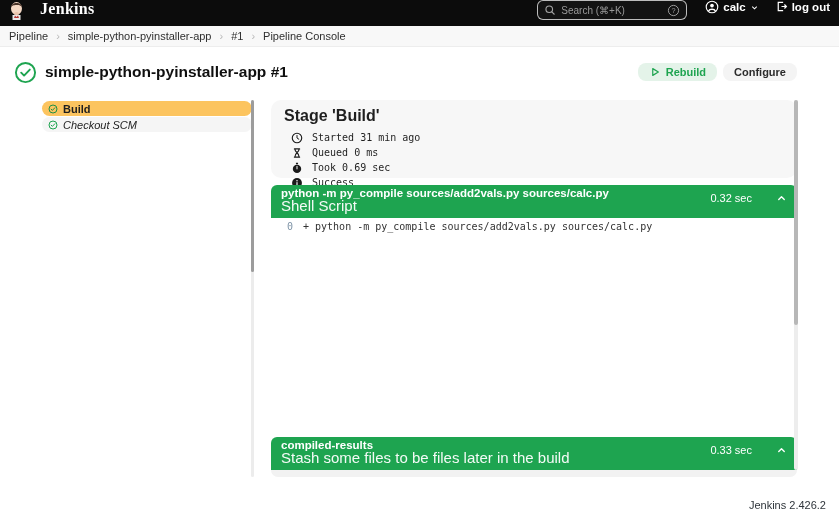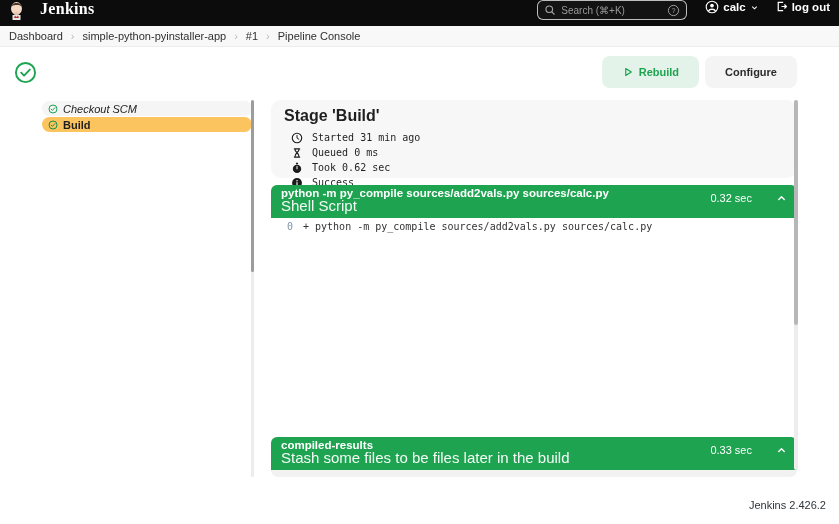--- a/index.html
+++ b/index.html
@@ -24,22 +24,22 @@
   .breadcrumbbar { position:absolute; top:26px; left:0; right:0; height:21px; background:#f8f8f8;
                    border-bottom:1px solid #ededed; display:flex; align-items:center; padding:0 9px;
                    font-size:11px; color:#2f2f2f; }
   .crumb { display:flex; align-items:center; cursor:pointer; }
   .crumb:not(:last-child)::after { content:"›"; color:#b9b9b9; margin:0 8px; font-size:11px; }
 
   
   .titlerow { position:absolute; top:59px; left:14px; right:42px; height:26px; display:flex; align-items:center; gap:8px; }
   .page-title { font-size:15.5px; font-weight:700; color:#0f0f0f; }
   .btns { margin-left:auto; display:flex; gap:6px; }
-  .btn { height:32px; border-radius:8px; background:#f4f4f4; border:none; display:flex; align-items:center;
-         gap:5px; padding:0 20px; font-size:11px; font-weight:700; color:#2b2b2b;
+  .btn { height:18px; border-radius:8px; background:#f4f4f4; border:none; display:flex; align-items:center;
+         gap:5px; padding:0 11px; font-size:11px; font-weight:700; color:#2b2b2b;
          font-family:"Liberation Sans",sans-serif; cursor:pointer; }
   .btn.rebuild { background:#e4f3e9; color:var(--success-green,#1ea450); }
 
   
   .sidebar { position:absolute; left:42px; top:101px; width:210px; display:flex; flex-direction:column; gap:1px; }
   .stage-pill { height:15px; border-radius:8px; background:#f5f5f5; display:flex; align-items:center;
                 gap:5px; padding:0 6px; font-size:11px; color:#1e1e1e; cursor:pointer; }
   .stage-pill.synthetic { font-style:italic; }
   .stage-pill.selected { background:var(--selected-yellow,#fcc45f); font-weight:700; }
   .side-scroll { position:absolute; left:251px; top:100px; width:3px; height:377px; background:#ececec; border-radius:2px; }
@@ -127,67 +127,68 @@
         <svg width="13" height="13" viewBox="0 0 16 16">
             <path d="M10 3 H4 v10 h6" fill="none" stroke="#fff" stroke-width="1.5"></path>
             <path d="M8 8 h6 M11.6 5.6 L14 8 l-2.4 2.4" fill="none" stroke="#fff" stroke-width="1.5"></path>
           </svg>
       </span>
       <span>log out</span>
     </div>
   </div>
 
   <div class="breadcrumbbar">
-    <span class="crumb">Dashboard</span>
+    <span class="crumb">Pipeline</span>
     <span class="crumb">simple-python-pyinstaller-app</span>
     <span class="crumb">#1</span>
     <span class="crumb">Pipeline Console</span>
   </div>
 
   <div class="titlerow">
     <span style="display:flex;">
       <svg width="23" height="23" viewBox="0 0 24 24">
           <circle cx="12" cy="12" r="10" fill="none" stroke="#1ea450" stroke-width="2"></circle>
           <path d="M7.5 12.2 l3 3 l6-6.2" fill="none" stroke="#1ea450" stroke-width="2" stroke-linecap="round" stroke-linejoin="round"></path>
         </svg>
     </span>
+    <span class="page-title">simple-python-pyinstaller-app #1</span>
     <div class="btns">
       <button class="btn rebuild">
         <span style="display:flex;">
           <svg width="12" height="12" viewBox="0 0 16 16">
               <path d="M5 3.5 v9 l7.5-4.5 z" fill="none" stroke="#1ea450" stroke-width="1.6" stroke-linejoin="round"></path>
             </svg>
         </span>
         <span>Rebuild</span>
       </button>
       <button class="btn">
         <span>Configure</span>
       </button>
     </div>
   </div>
 
   <div class="sidebar">
+    <div class="stage-pill selected">
+      <span style="display:flex;">
+        <svg width="10" height="10" viewBox="0 0 16 16">
+            <circle cx="8" cy="8" r="6.4" fill="none" stroke="#1f8f46" stroke-width="1.6"></circle>
+            <path d="M5 8.2 l2 2 l4-4.2" fill="none" stroke="#1f8f46" stroke-width="1.6" stroke-linecap="round" stroke-linejoin="round"></path>
+          </svg>
+      </span>
+      <span>Build</span>
+    </div>
     <div class="stage-pill synthetic">
       <span style="display:flex;">
         <svg width="10" height="10" viewBox="0 0 16 16">
             <circle cx="8" cy="8" r="6.4" fill="none" stroke="#1ea450" stroke-width="1.6"></circle>
             <path d="M5 8.2 l2 2 l4-4.2" fill="none" stroke="#1ea450" stroke-width="1.6" stroke-linecap="round" stroke-linejoin="round"></path>
           </svg>
       </span>
       <span>Checkout SCM</span>
     </div>
-    <div class="stage-pill selected">
-      <span style="display:flex;">
-        <svg width="10" height="10" viewBox="0 0 16 16">
-            <circle cx="8" cy="8" r="6.4" fill="none" stroke="#1f8f46" stroke-width="1.6"></circle>
-            <path d="M5 8.2 l2 2 l4-4.2" fill="none" stroke="#1f8f46" stroke-width="1.6" stroke-linecap="round" stroke-linejoin="round"></path>
-          </svg>
-      </span>
-      <span>Build</span>
-    </div>
   </div>
   <div class="side-scroll">
       <div class="thumb"></div>
     </div>
 
   <div class="main">
 
     <div class="stage-card">
       <div class="stage-heading">Stage 'Build'</div>
       <div class="detail-row">
@@ -208,21 +209,21 @@
         <span>Queued 0 ms</span>
       </div>
       <div class="detail-row">
         <span style="display:flex;">
           <svg width="12" height="12" viewBox="0 0 16 16">
               <rect x="6.6" y="1" width="2.8" height="2" fill="#1a1a1a"></rect>
               <circle cx="8" cy="9.2" r="5.6" fill="#1a1a1a"></circle>
               <path d="M8 9.2 V5.8" stroke="#fff" stroke-width="1.3" stroke-linecap="round"></path>
             </svg>
         </span>
-        <span>Took 0.62 sec</span>
+        <span>Took 0.69 sec</span>
       </div>
       <div class="detail-row">
         <span style="display:flex;">
           <svg width="12" height="12" viewBox="0 0 16 16">
               <circle cx="8" cy="8" r="6.6" fill="#1a1a1a"></circle>
               <circle cx="8" cy="4.9" r="1" fill="#fff"></circle>
               <rect x="7.25" y="6.8" width="1.5" height="4.6" rx="0.7" fill="#fff"></rect>
             </svg>
         </span>
         <span>Success</span>

